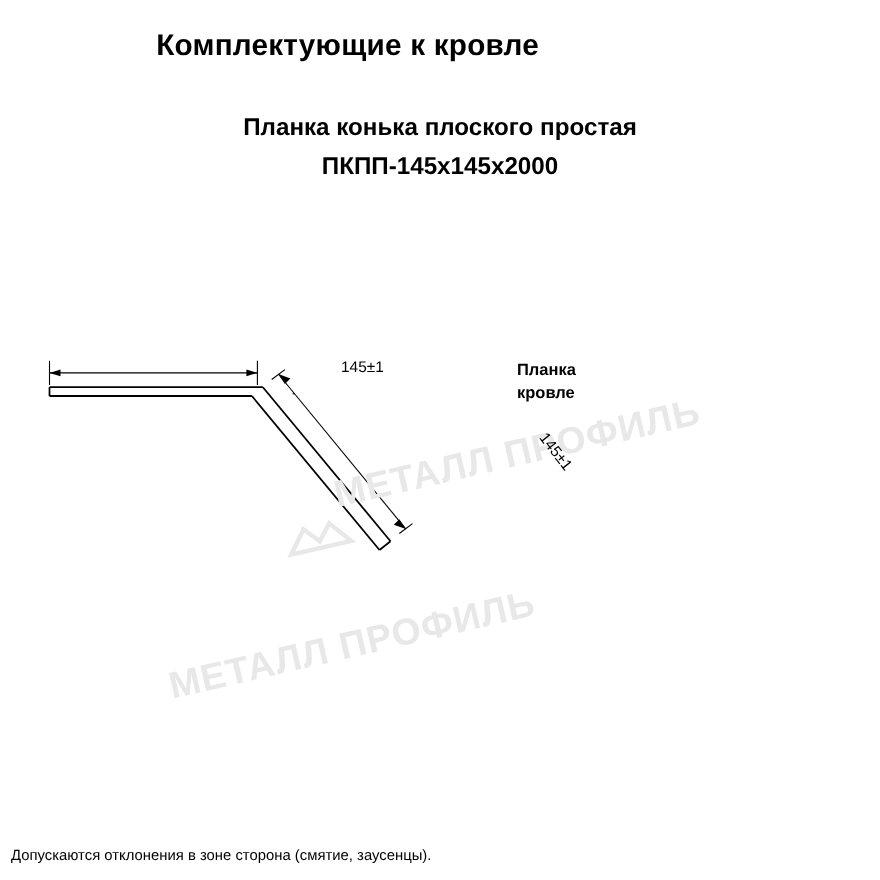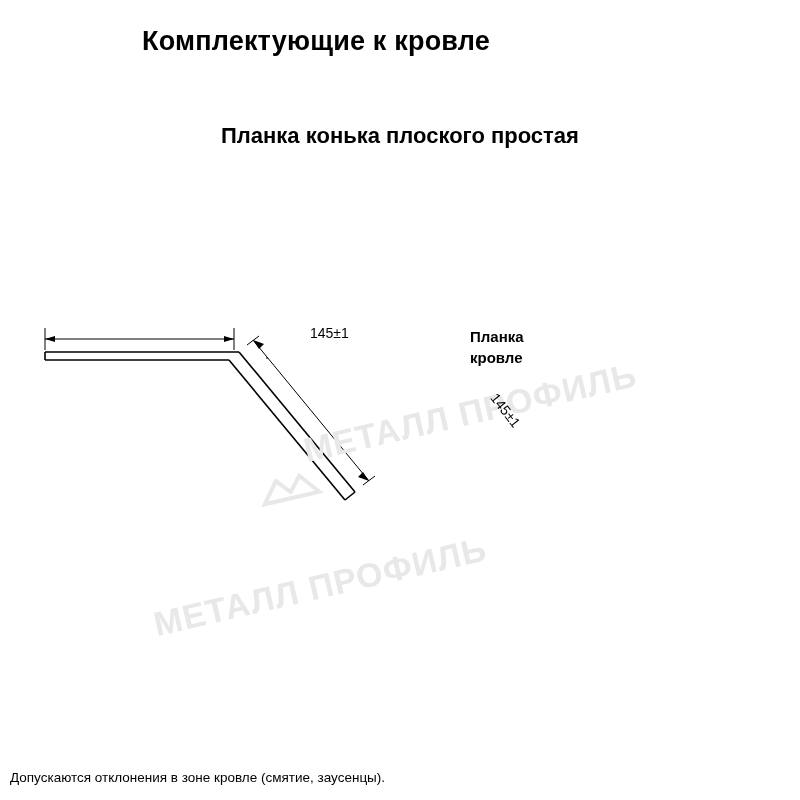--- a/index.html
+++ b/index.html
@@ -32,21 +32,20 @@
     letter-spacing: 0.2px;
   }
   .title-sub1 {
     position: absolute;
     top: 103px;
     left: 0;
     width: 800px;
     text-align: center;
     font-size: 22px;
     font-weight: bold;
-    margin-top: 20px;
   }
   .title-sub2 {
     position: absolute;
     top: 138px;
     left: 0;
     width: 800px;
     text-align: center;
     font-size: 22px;
     font-weight: bold;
   }
@@ -111,20 +110,21 @@
     transform-origin: left top;
   }
 </style>
 </head>
 <body>
 
 <div class="page">
 
   <div class="title-main">Комплектующие к кровле</div>
   <div class="title-sub1">Планка конька плоского простая</div>
+  <div class="title-sub2">ПКПП-145х145х2000</div>
 
   <div class="drawing">
 
     
     <div class="wm wm1">МЕТАЛЛ ПРОФИЛЬ</div>
     <div class="wm wm2">МЕТАЛЛ ПРОФИЛЬ</div>
 
     <svg width="800" height="420" viewBox="0 0 800 420">
 
       <g stroke="#e8e8e8" stroke-width="4" fill="none">
@@ -177,15 +177,15 @@
     <div class="dim-h" style="left: 310px; top: 125px;">145±1</div>
     <div class="dim-d" style="left: 500px; top: 190px;">145±1</div>
 
     <div class="label-face" style="left: 470px; top: 126px;">
       <div>Планка</div>
       <div>кровле</div>
     </div>
   </div>
 
   <div class="footer">
-    <div>Допускаются отклонения в зоне кровле (смятие, заусенцы).</div>
+    <div>Допускаются отклонения в зоне сторона (смятие, заусенцы).</div>
   </div>
 </div>
 
 </body></html>

